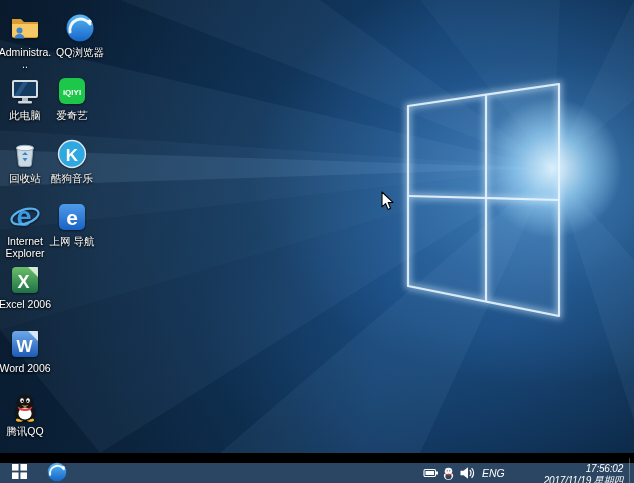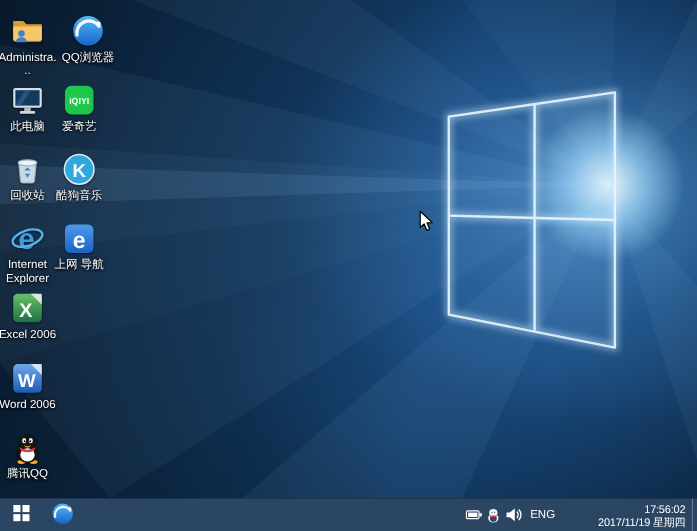--- a/index.html
+++ b/index.html
@@ -26,22 +26,22 @@
     font-size:10.5px; line-height:12px; color:#fff; text-align:center;
     text-shadow:0 1px 2px rgba(0,0,0,.95), 0 0 3px rgba(0,0,0,.8);
     max-width:54px; word-break:break-word;
   }
 
   
   .cursor { position:absolute; left:381px; top:191px; pointer-events:none; }
 
   
   .taskbar {
-    position:absolute; left:0; bottom:0; width:634px; height:30px;
-    background:#2b4663; display:flex; align-items:center;
+    position:absolute; left:0; bottom:0; width:634px; height:20px;
+    background:#2b4663; display:flex; align-items:center;font-style:italic;
   }
   .tb-btn { width:38px; height:30px; display:flex; align-items:center; justify-content:center;
             background:transparent; border:none; cursor:pointer; }
   .tray { margin-left:auto; display:flex; align-items:center; }
   .ticon { width:18px; height:30px; display:flex; align-items:center; justify-content:center; cursor:pointer; }
   .lang { color:#fff; font-size:10.5px; padding:0 6px; cursor:pointer; display:flex; align-items:center; height:30px; }
   .clock { color:#fff; font-size:10px; line-height:12px; text-align:right; padding:3px 6px 0 4px; cursor:pointer; letter-spacing:-0.2px;margin-left:29px; }
   .show-desktop { width:5px; height:30px; border-left:1px solid rgba(255,255,255,.28); cursor:pointer; }
 </style>
 </head>

